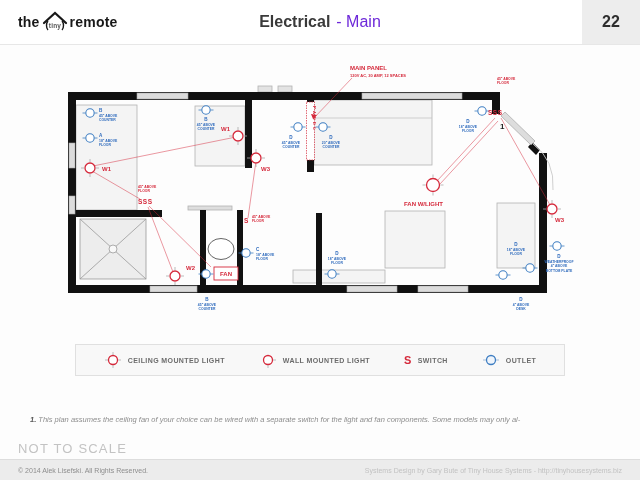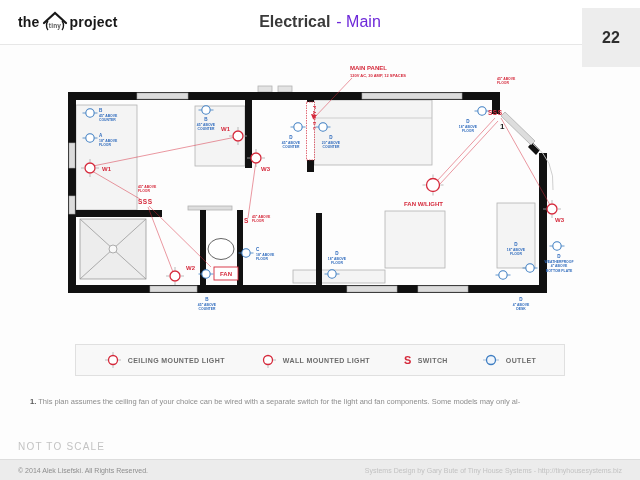--- a/index.html
+++ b/index.html
@@ -8,56 +8,56 @@
   
   .header{position:absolute;left:0;top:0;width:640px;height:44px;background:#fff;
           border-bottom:1px solid #e7e7e7;}
   .logo{position:absolute;left:18px;top:0;height:44px;display:flex;align-items:center;
         font-weight:bold;font-size:14px;color:#181818;letter-spacing:.2px;}
   .logo svg{margin:0 1px;display:block;}
   .title-wrap{position:absolute;left:0;top:0;width:640px;height:44px;display:flex;
               align-items:center;justify-content:center;font-size:16px;pointer-events:none;}
   .title-main{font-weight:bold;color:#3a3a3a;}
   .title-sub{color:#6d28d9;margin-left:6px;font-weight:normal;}
-  .pagenum{position:absolute;right:0;top:8px;width:58px;height:59px;background:#ededed;
+  .pagenum{position:absolute;right:0;top:0;width:58px;height:44px;background:#ededed;
            display:flex;align-items:center;justify-content:center;
            font-weight:bold;font-size:16px;color:#2e2e2e;}
   
   .plan{position:absolute;left:60px;top:57px;width:540px;height:290px;}
   
   .legend{position:absolute;left:75px;top:344px;width:490px;height:32px;background:#f8f8f8;
           border:1px solid #e0e0e0;display:flex;align-items:center;justify-content:center;
           gap:34px;box-sizing:border-box;}
   .legend-item{display:flex;align-items:center;gap:6px;font-size:7px;font-weight:bold;
                color:#6b6b6b;letter-spacing:.4px;}
   .legend-s{color:#d5293b;font-size:11px;font-weight:bold;}
   
-  .note{position:absolute;left:30px;top:396px;width:582px;font-size:7.5px;color:#8d8d8d;
-        line-height:1.55;}
+  .note{position:absolute;left:30px;top:414px;width:582px;font-size:7.5px;color:#8d8d8d;
+        line-height:1.55;font-style:italic;}
   .note b{color:#555;}
-  .scale-note{position:absolute;left:18px;top:441px;font-size:10px;color:#c3c3c3;
+  .scale-note{position:absolute;left:18px;top:441px;font-size:13px;color:#c3c3c3;
               letter-spacing:1.2px;}
   .footer{position:absolute;left:0;top:459px;width:640px;height:21px;background:#ececec;
           border-top:1px solid #ddd;box-sizing:border-box;display:flex;align-items:center;
           justify-content:space-between;padding:0 18px;font-size:7px;}
   .footer .left{color:#8d8d8d;}
   .footer .right{color:#c2c2c2;}
 </style>
 </head>
 <body>
 
 <div class="header">
   <div class="logo">
     <span>the</span>
     <svg width="28" height="24" viewBox="0 0 28 24">
       <path d="M3 13 L14 3 L25 13" fill="none" stroke="#181818" stroke-width="2.2" stroke-linecap="round"></path>
       <path d="M7 11 C5 13 5 18 7 20 M21 11 C23 13 23 18 21 20" fill="none" stroke="#181818" stroke-width="1.4"></path>
       <text x="14" y="18" text-anchor="middle" font-size="6.5" fill="#555">tiny</text>
     </svg>
-    <span>project</span>
+    <span>remote</span>
   </div>
   <div class="title-wrap">
     <span class="title-main">Electrical</span>
     <span class="title-sub">- Main</span>
   </div>
   <div class="pagenum">22</div>
 </div>
 
 <div class="plan">
 <svg width="540" height="290" viewBox="0 0 540 290">

